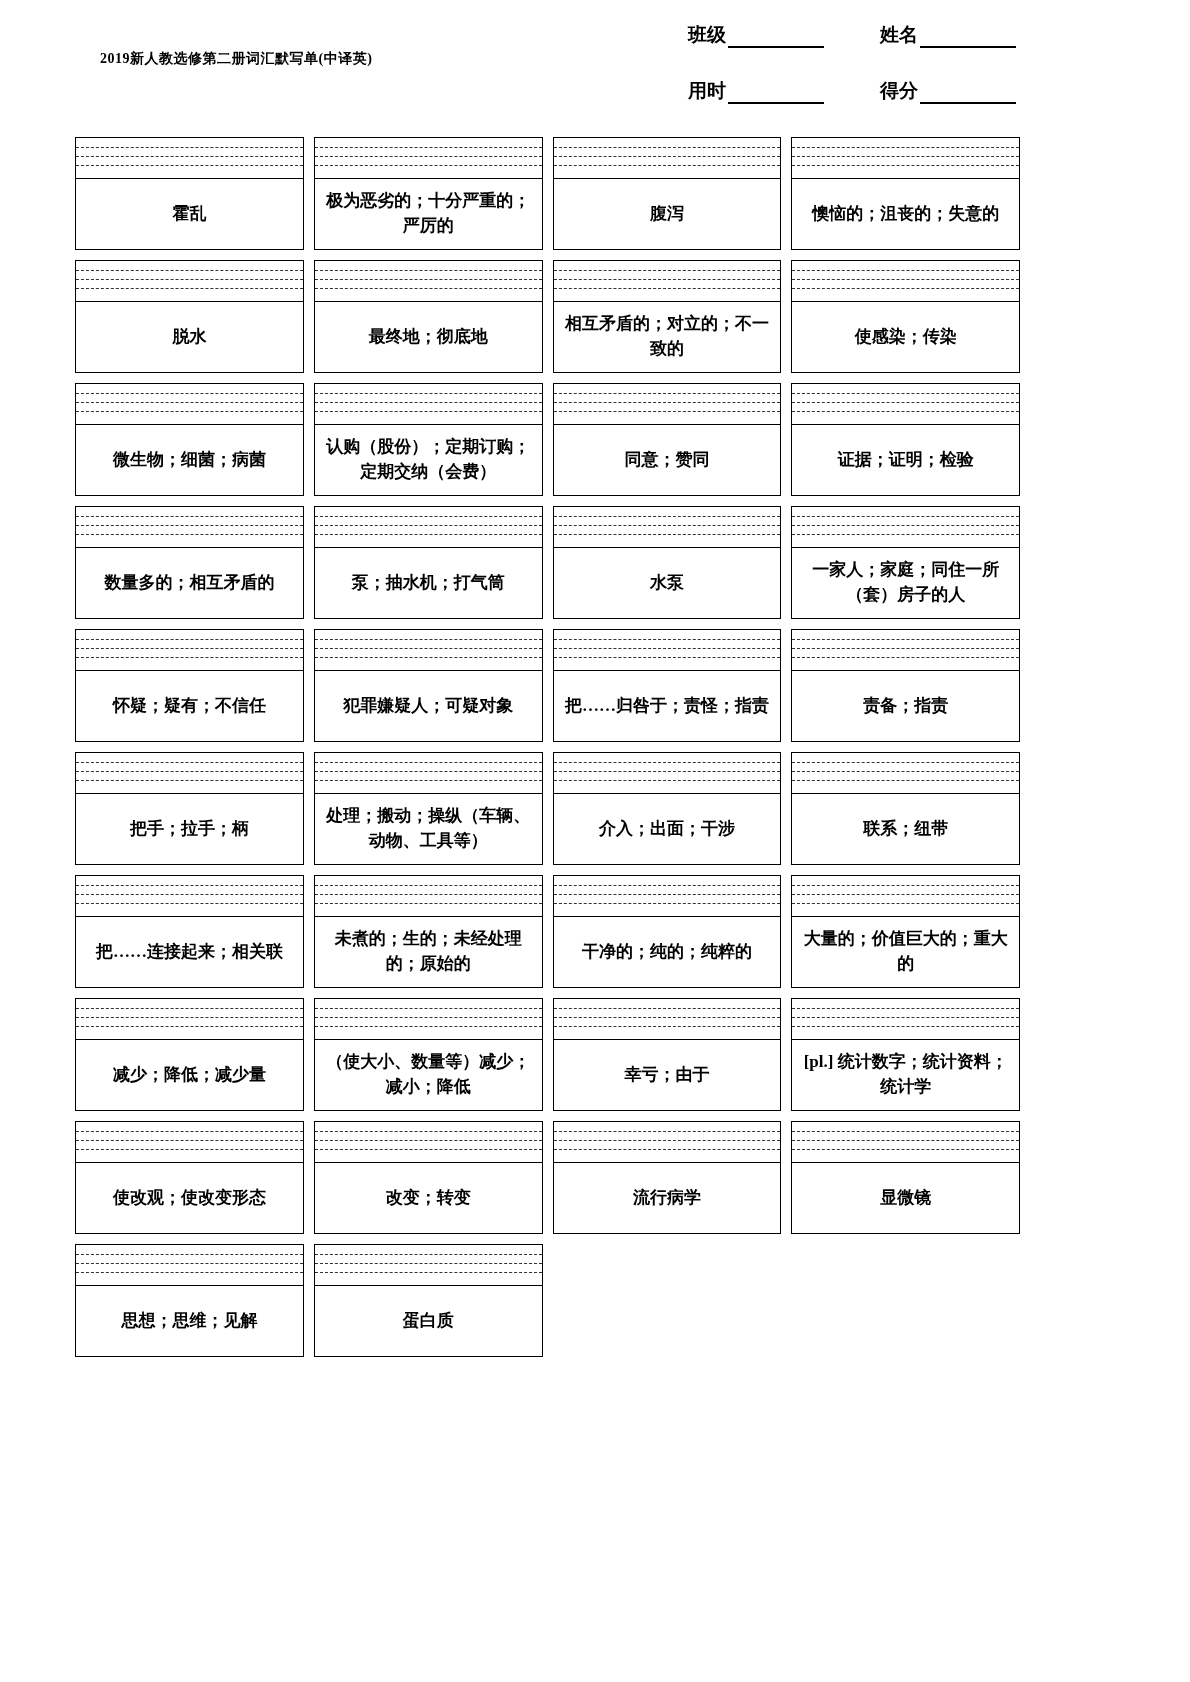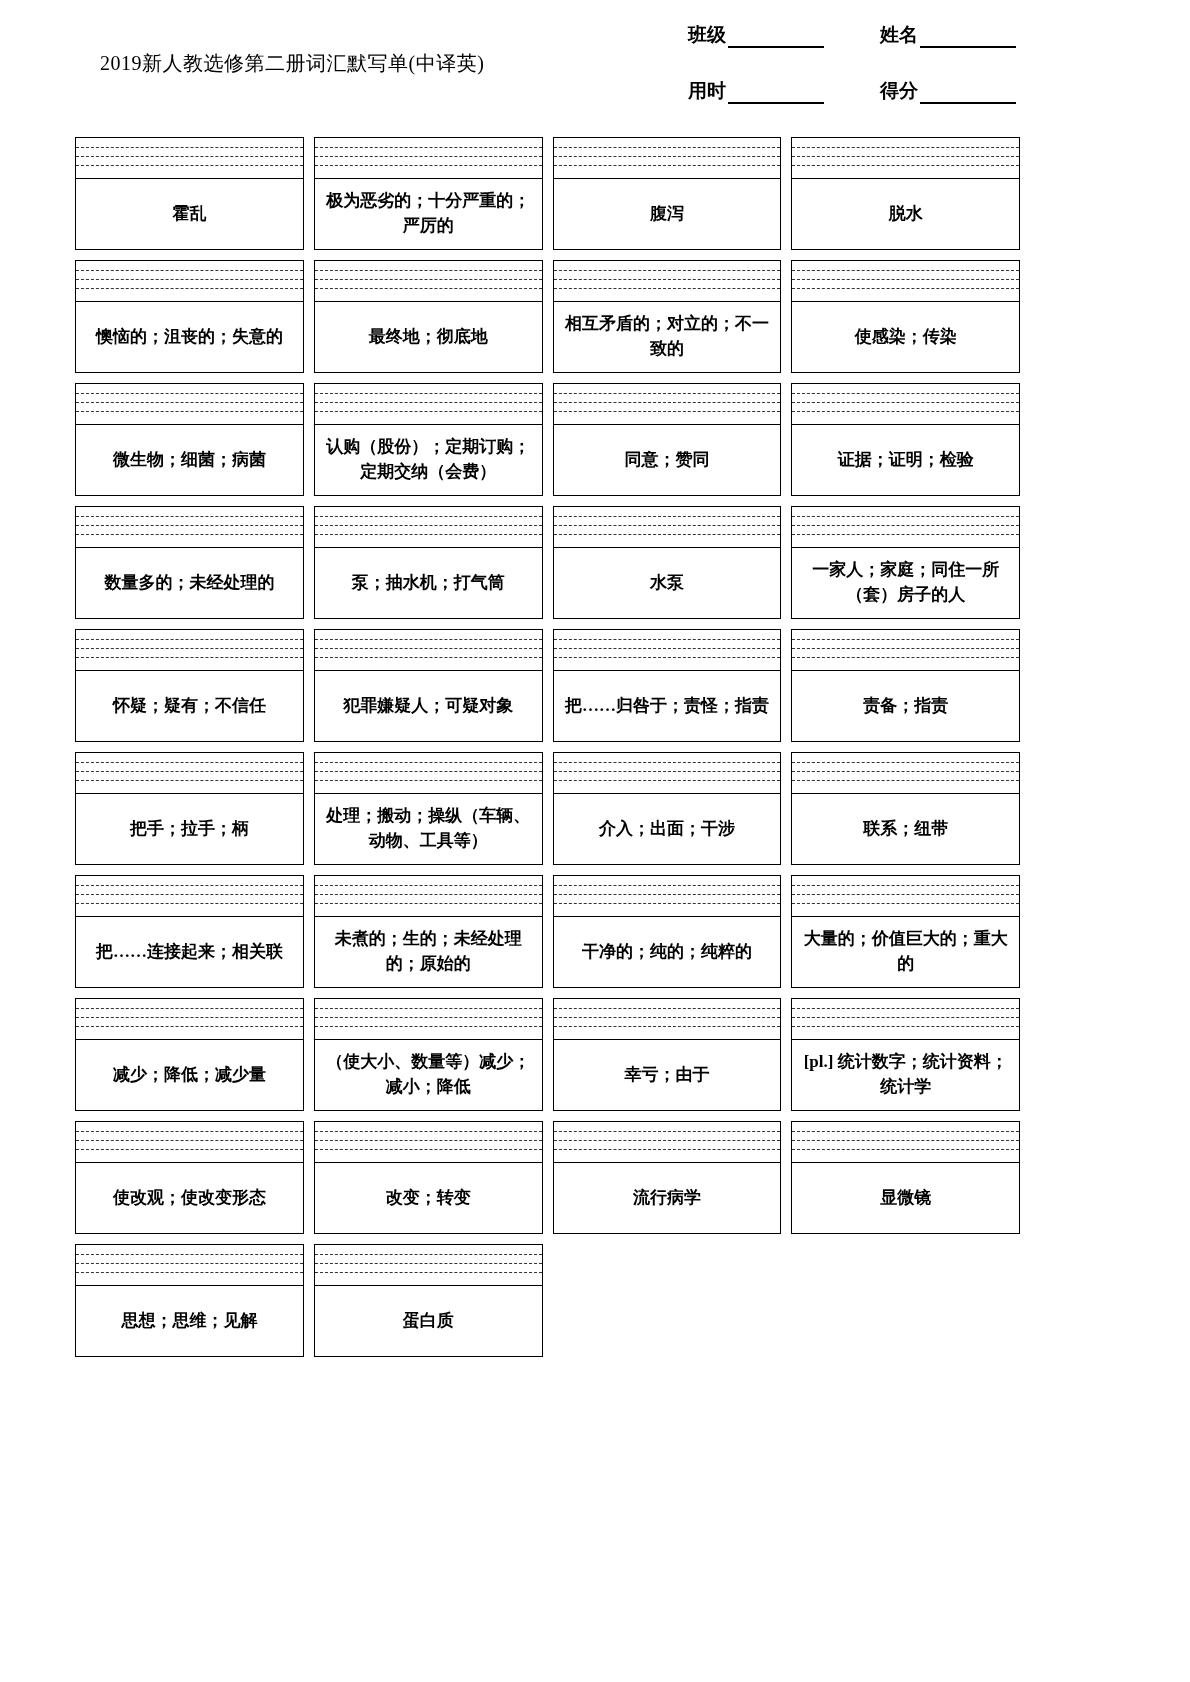--- a/index.html
+++ b/index.html
@@ -14,22 +14,22 @@
     width: 1190px;
     height: 1682px;
     background: #ffffff;
     overflow: hidden;
   }
   .title {
     position: absolute;
     left: 100px;
     top: 50px;
     margin: 0;
-    font-size: 20px;
-    font-weight: normal;
+    font-size: 14px;
+    font-weight: bold;
     letter-spacing: 0.5px;
   }
   .fields {
     position: absolute;
     left: 688px;
     top: 22px;
     width: 328px;
     font-size: 19px;
     font-weight: bold;
   }
@@ -164,40 +164,40 @@
         <div class="def-box">
           <span class="txt">腹泻</span>
         </div>
       </div>
       <div class="cell">
         <div class="write-box">
           <div class="wline wline0"></div>
           <div class="wline wline1"></div>
           <div class="wline wline2"></div>
         </div>
+        <div class="def-box left">
+          <span class="txt">懊恼的；沮丧的；失意的</span>
+        </div>
+      </div>
+      <div class="cell">
+        <div class="write-box">
+          <div class="wline wline0"></div>
+          <div class="wline wline1"></div>
+          <div class="wline wline2"></div>
+        </div>
         <div class="def-box">
           <span class="txt">脱水</span>
         </div>
       </div>
       <div class="cell">
         <div class="write-box">
           <div class="wline wline0"></div>
           <div class="wline wline1"></div>
           <div class="wline wline2"></div>
         </div>
-        <div class="def-box left">
-          <span class="txt">懊恼的；沮丧的；失意的</span>
-        </div>
-      </div>
-      <div class="cell">
-        <div class="write-box">
-          <div class="wline wline0"></div>
-          <div class="wline wline1"></div>
-          <div class="wline wline2"></div>
-        </div>
         <div class="def-box">
           <span class="txt">最终地；彻底地</span>
         </div>
       </div>
       <div class="cell">
         <div class="write-box">
           <div class="wline wline0"></div>
           <div class="wline wline1"></div>
           <div class="wline wline2"></div>
         </div>
@@ -255,21 +255,21 @@
           <span class="txt">证据；证明；检验</span>
         </div>
       </div>
       <div class="cell">
         <div class="write-box">
           <div class="wline wline0"></div>
           <div class="wline wline1"></div>
           <div class="wline wline2"></div>
         </div>
         <div class="def-box">
-          <span class="txt">数量多的；未经处理的</span>
+          <span class="txt">数量多的；相互矛盾的</span>
         </div>
       </div>
       <div class="cell">
         <div class="write-box">
           <div class="wline wline0"></div>
           <div class="wline wline1"></div>
           <div class="wline wline2"></div>
         </div>
         <div class="def-box">
           <span class="txt">泵；抽水机；打气筒</span>

